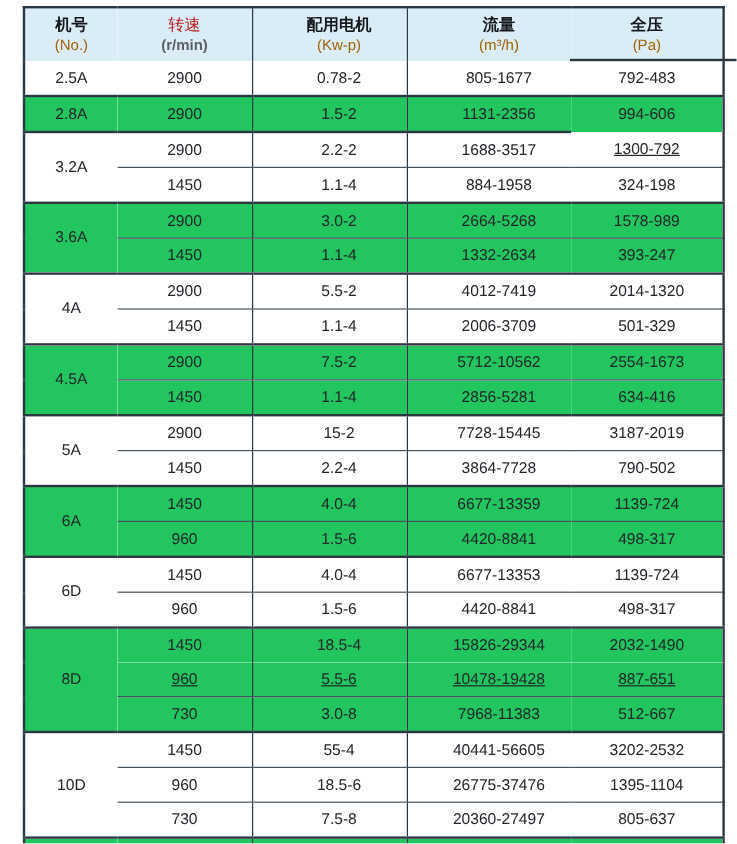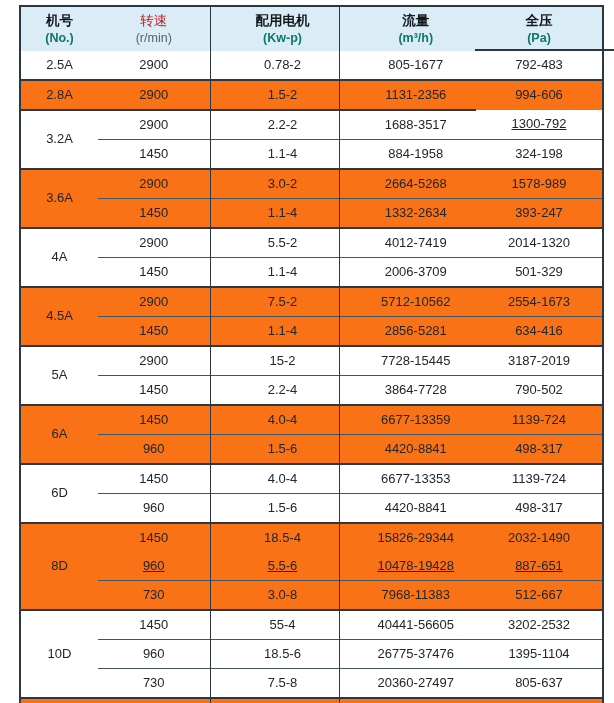--- a/index.html
+++ b/index.html
@@ -15,29 +15,29 @@
     border-collapse:collapse;table-layout:fixed;
     border:2px solid #2b3842;
   }
   td{
     padding:0;margin:0;text-align:center;vertical-align:middle;
     font-size:13px;color:#22262a;height:28px;line-height:1.15;
     overflow:hidden;white-space:nowrap;
   }
   thead td{height:44px;background:#daedf7;}
   .hline1{font-size:13.5px;font-weight:bold;color:#14181c;margin-bottom:2px;}
-  .hline2{font-size:12.5px;font-weight:bold;color:#0f766e;}
+  .hline2{font-size:12.5px;font-weight:normal;color:#a16207;}
   td.muted .hline1{font-weight:normal;color:#b91c1c;}
-  td.muted .hline2{font-weight:normal;color:#5d6166;}
+  td.muted .hline2{font-weight:bold;color:#5d6166;}
 
   
   .vl{border-left:1px solid #2b3842;padding-left:16px;}
 
   
-  tr.shade td{background:#f97316;}
+  tr.shade td{background:#22c55e;}
 
   
   tr.gt td{border-top:2px solid #2b3842;}
   
   tr.sub td{border-top:1.5px solid #46545f;}
   
   td.nt{border-top:none !important;text-decoration:underline;}
 
   td.no-cell{font-size:13px;color:#22262a;}
 

